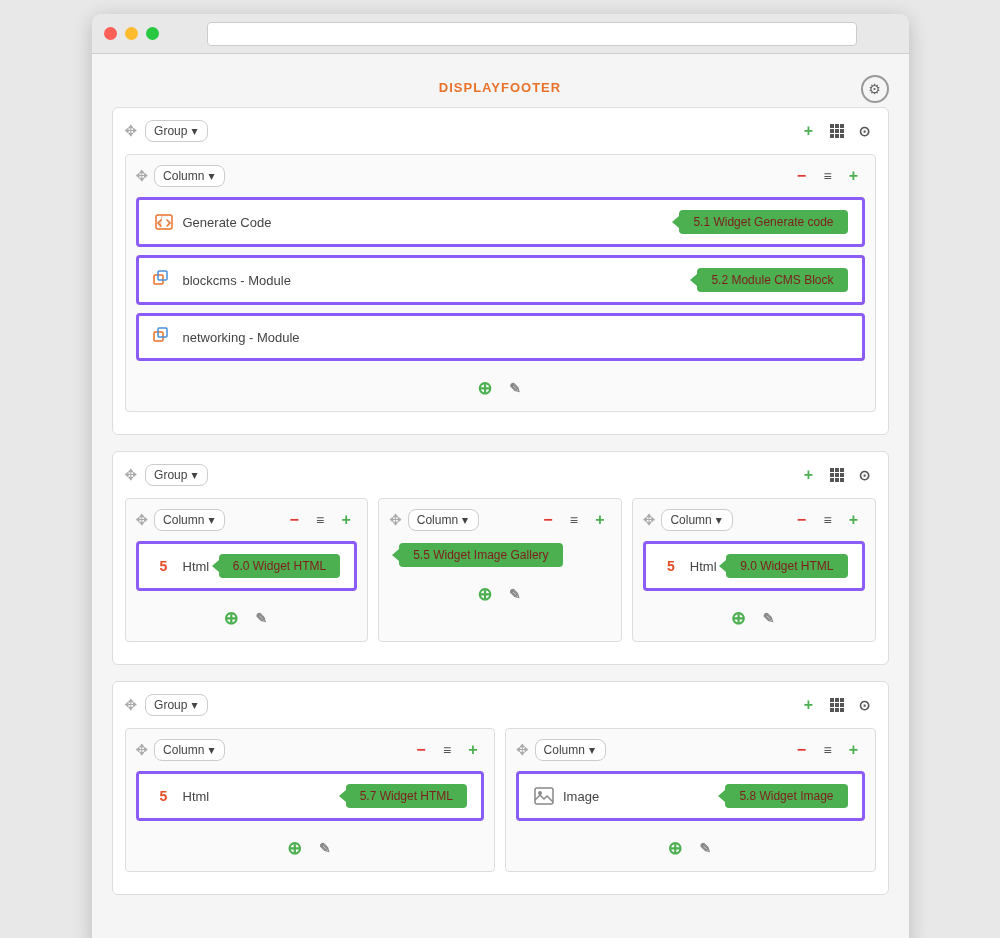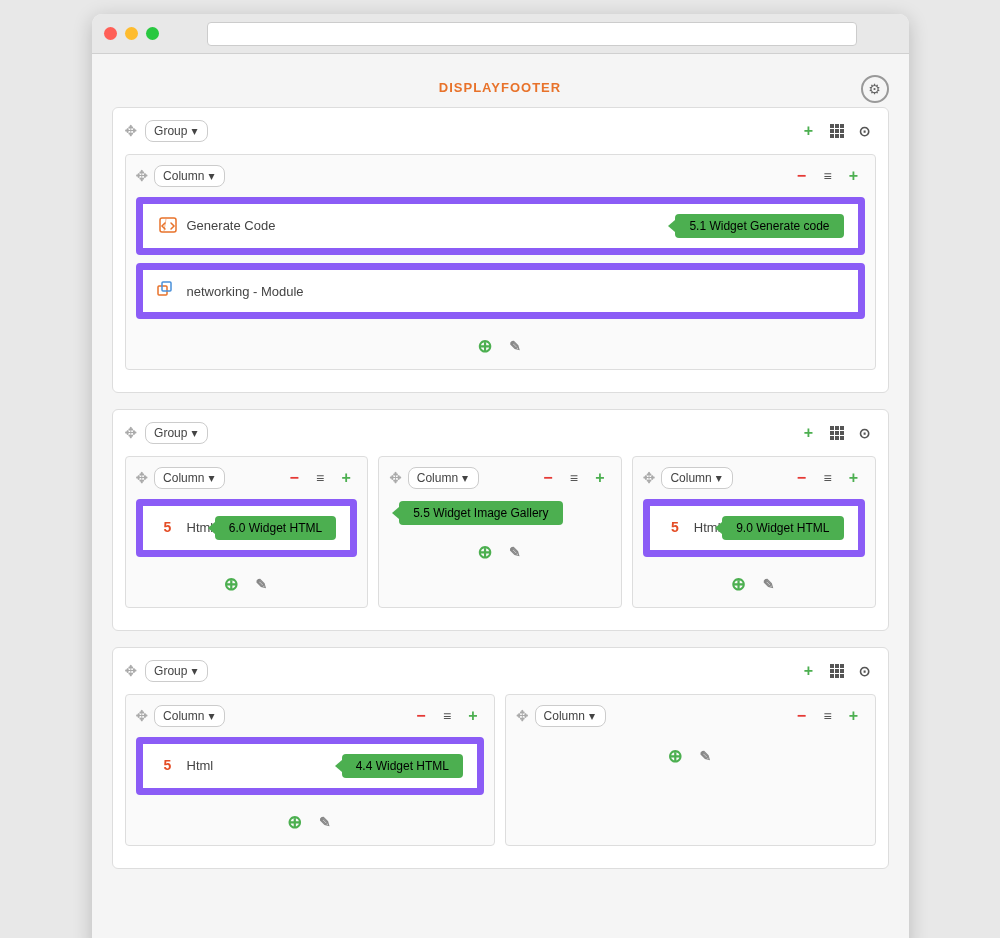--- a/index.html
+++ b/index.html
@@ -161,26 +161,26 @@
     }
     .column-header-right {
       display: flex;
       align-items: center;
       gap: 4px;
     }
 
     
     .widget-row {
       background: white;
-      border: 7px solid #8b5cf6;
+      border: 3px solid #8b5cf6;
       border-radius: 4px;
       padding: 10px 14px;
       margin-bottom: 8px;
       display: flex;
-      align-items: flex-start;
+      align-items: center;
       justify-content: space-between;
       position: relative;
     }
     .widget-label {
       display: flex;
       align-items: center;
       gap: 8px;
       color: #444;
       font-size: 13px;
     }
@@ -188,21 +188,21 @@
       width: 22px;
       height: 22px;
       display: flex;
       align-items: center;
       justify-content: center;
     }
 
     
     .badge {
       background: #4caf50;
-      color: #000000;
+      color: #7f1d1d;
       padding: 5px 14px;
       border-radius: 4px;
       font-size: 12px;
       font-weight: 500;
       position: relative;
       white-space: nowrap;
     }
     .badge::before {
       content: '';
       position: absolute;
@@ -314,20 +314,32 @@
                 <rect x="2" y="3" width="16" height="14" rx="2" fill="none" stroke="#e8722a" stroke-width="1.5"></rect>
                 <path d="M7 8l-3 3 3 3M13 8l3 3-3 3" stroke="#e8722a" stroke-width="1.5" fill="none" stroke-linecap="round"></path>
                 <line x1="6" y1="16" x2="8" y2="4" stroke="#e8722a" stroke-width="1" opacity="0.5"></line>
               </svg>
             </span>
             <span>Generate Code</span>
           </div>
           <div class="badge">5.1 Widget Generate code</div>
         </div>
 
+        <div class="widget-row">
+          <div class="widget-label">
+            <span class="widget-icon">
+              <svg width="22" height="20" viewBox="0 0 22 20">
+                <rect x="1" y="5" width="9" height="9" rx="1" fill="none" stroke="#e8722a" stroke-width="1.5"></rect>
+                <rect x="5" y="1" width="9" height="9" rx="1" fill="none" stroke="#4a90d9" stroke-width="1.5"></rect>
+              </svg>
+            </span>
+            <span>blockcms - Module</span>
+          </div>
+          <div class="badge">5.2 Module CMS Block</div>
+        </div>
 
         <div class="widget-row">
           <div class="widget-label">
             <span class="widget-icon">
               <svg width="22" height="20" viewBox="0 0 22 20">
                 <rect x="1" y="5" width="9" height="9" rx="1" fill="none" stroke="#e8722a" stroke-width="1.5"></rect>
                 <rect x="5" y="1" width="9" height="9" rx="1" fill="none" stroke="#4a90d9" stroke-width="1.5"></rect>
               </svg>
             </span>
             <span>networking - Module</span>
@@ -494,21 +506,21 @@
               <span class="icon-btn icon-btn-minus">−</span>
               <span class="icon-btn">≡</span>
               <span class="icon-btn icon-btn-plus">+</span>
             </div>
           </div>
           <div class="widget-row">
             <div class="widget-label">
               <span class="widget-icon html5-icon">5</span>
               <span>Html</span>
             </div>
-            <div class="badge">4.4 Widget HTML</div>
+            <div class="badge">5.7 Widget HTML</div>
           </div>
           <div class="bottom-actions">
             <span class="icon-btn" style="color:#4caf50;font-size:18px;">⊕</span>
             <span class="icon-btn" style="color:#888;font-size:14px;">✎</span>
           </div>
         </div>
 
         <div class="column-outer">
           <div class="column-header">
             <div class="column-header-left">
@@ -517,20 +529,33 @@
                 <span>Column</span>
                 <span>▾</span>
               </button>
             </div>
             <div class="column-header-right">
               <span class="icon-btn icon-btn-minus">−</span>
               <span class="icon-btn">≡</span>
               <span class="icon-btn icon-btn-plus">+</span>
             </div>
           </div>
+          <div class="widget-row">
+            <div class="widget-label">
+              <span class="widget-icon">
+                <svg width="20" height="18" viewBox="0 0 20 18">
+                  <rect x="1" y="1" width="18" height="16" rx="2" fill="none" stroke="#888" stroke-width="1.5"></rect>
+                  <circle cx="6" cy="6" r="2" fill="#888"></circle>
+                  <path d="M1 13l5-5 4 4 3-3 6 6" stroke="#888" stroke-width="1.5" fill="none"></path>
+                </svg>
+              </span>
+              <span>Image</span>
+            </div>
+            <div class="badge">5.8 Widget Image</div>
+          </div>
           <div class="bottom-actions">
             <span class="icon-btn" style="color:#4caf50;font-size:18px;">⊕</span>
             <span class="icon-btn" style="color:#888;font-size:14px;">✎</span>
           </div>
         </div>
       </div>
     </div>
 
   </div>
 </div>

